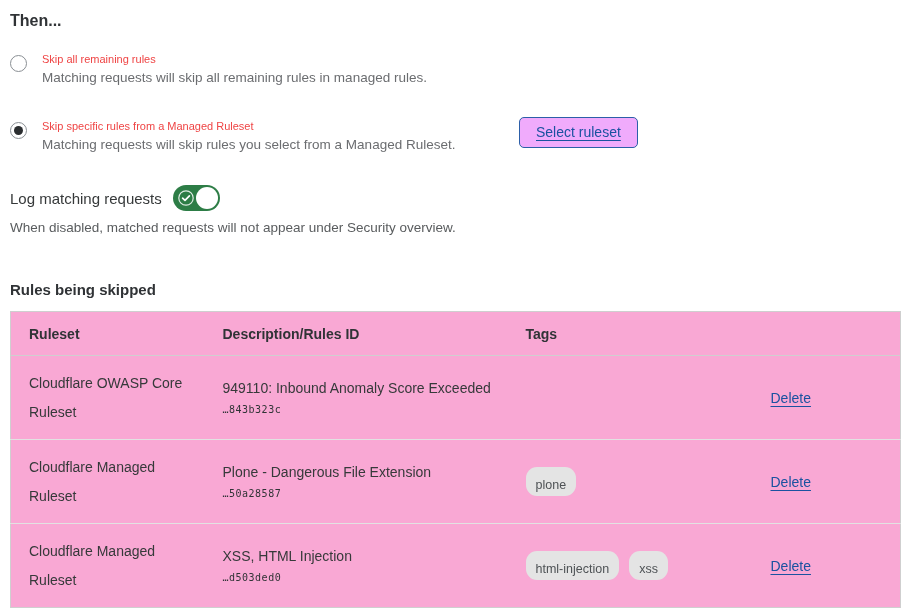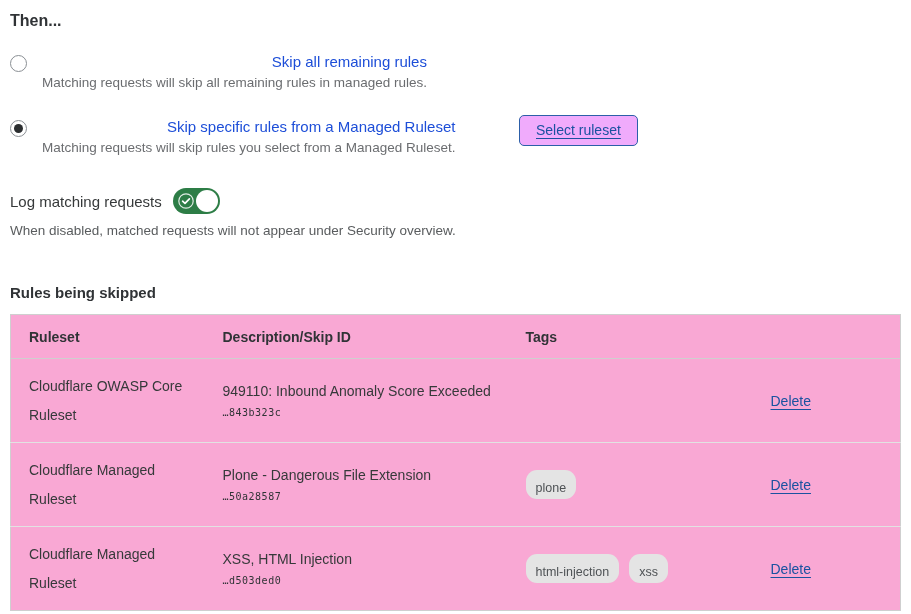--- a/index.html
+++ b/index.html
@@ -11,34 +11,34 @@
     padding: 12px 11px 0 10px;
     position: relative;
     overflow: hidden;
   }
   .section-heading {
     font-size: 16px; font-weight: 700; color: #303336;
   }
   
   .options { margin-top: 23px; }
   .option { display: flex; align-items: flex-start; position: relative; }
-  .option + .option { margin-top: 28px; }
+  .option + .option { margin-top: 35px; }
   .radio {
     width: 17px; height: 17px; border-radius: 50%;
     border: 1px solid #8a8f94; background: #fff;
     flex: 0 0 auto; margin-top: 2px;
     display: flex; align-items: center; justify-content: center;
     cursor: pointer;
   }
   .radio.selected::after {
     content: ""; width: 9px; height: 9px; border-radius: 50%;
     background: #2b2e30; display: block;
   }
   .option-text { margin-left: 15px; }
-  .option-label { font-size: 15px; color: #1d4ed8; cursor: pointer; text-align: right; }
+  .option-label { font-size: 11px; color: #ef4444; cursor: pointer; }
   .option-desc { font-size: 13.5px; color: #6b6d70; margin-top: 5px; }
   .btn-outline {
     position: absolute; left: 509px; top: -3px;
     background: #f0abfc; border: 1px solid #2c5fa8; border-radius: 5px;
     padding: 6px 16px 7px; font-size: 14px;
     font-family: "Liberation Sans", sans-serif;
     color: #1a52a0; cursor: pointer;
   }
   .btn-outline span { text-decoration: underline; text-underline-offset: 3px; }
   
@@ -130,21 +130,21 @@
   </div>
   <div class="log-desc">When disabled, matched requests will not appear under Security overview.</div>
 </div>
 
 <div class="rules-heading">Rules being skipped</div>
 
 <table class="rules-table">
   <thead>
     <tr>
       <th class="col-ruleset">Ruleset</th>
-      <th class="col-desc">Description/Skip ID</th>
+      <th class="col-desc">Description/Rules ID</th>
       <th class="col-tags">Tags</th>
       <th class="col-action"></th>
     </tr>
   </thead>
   <tbody id="rules-tbody">
   <tr>
     <td class="col-ruleset cell-ruleset">Cloudflare OWASP Core Ruleset</td>
     <td class="col-desc">
       <div class="cell-desc-line">949110: Inbound Anomaly Score Exceeded</div>
       <div class="cell-rule-id">…843b323c</div>

